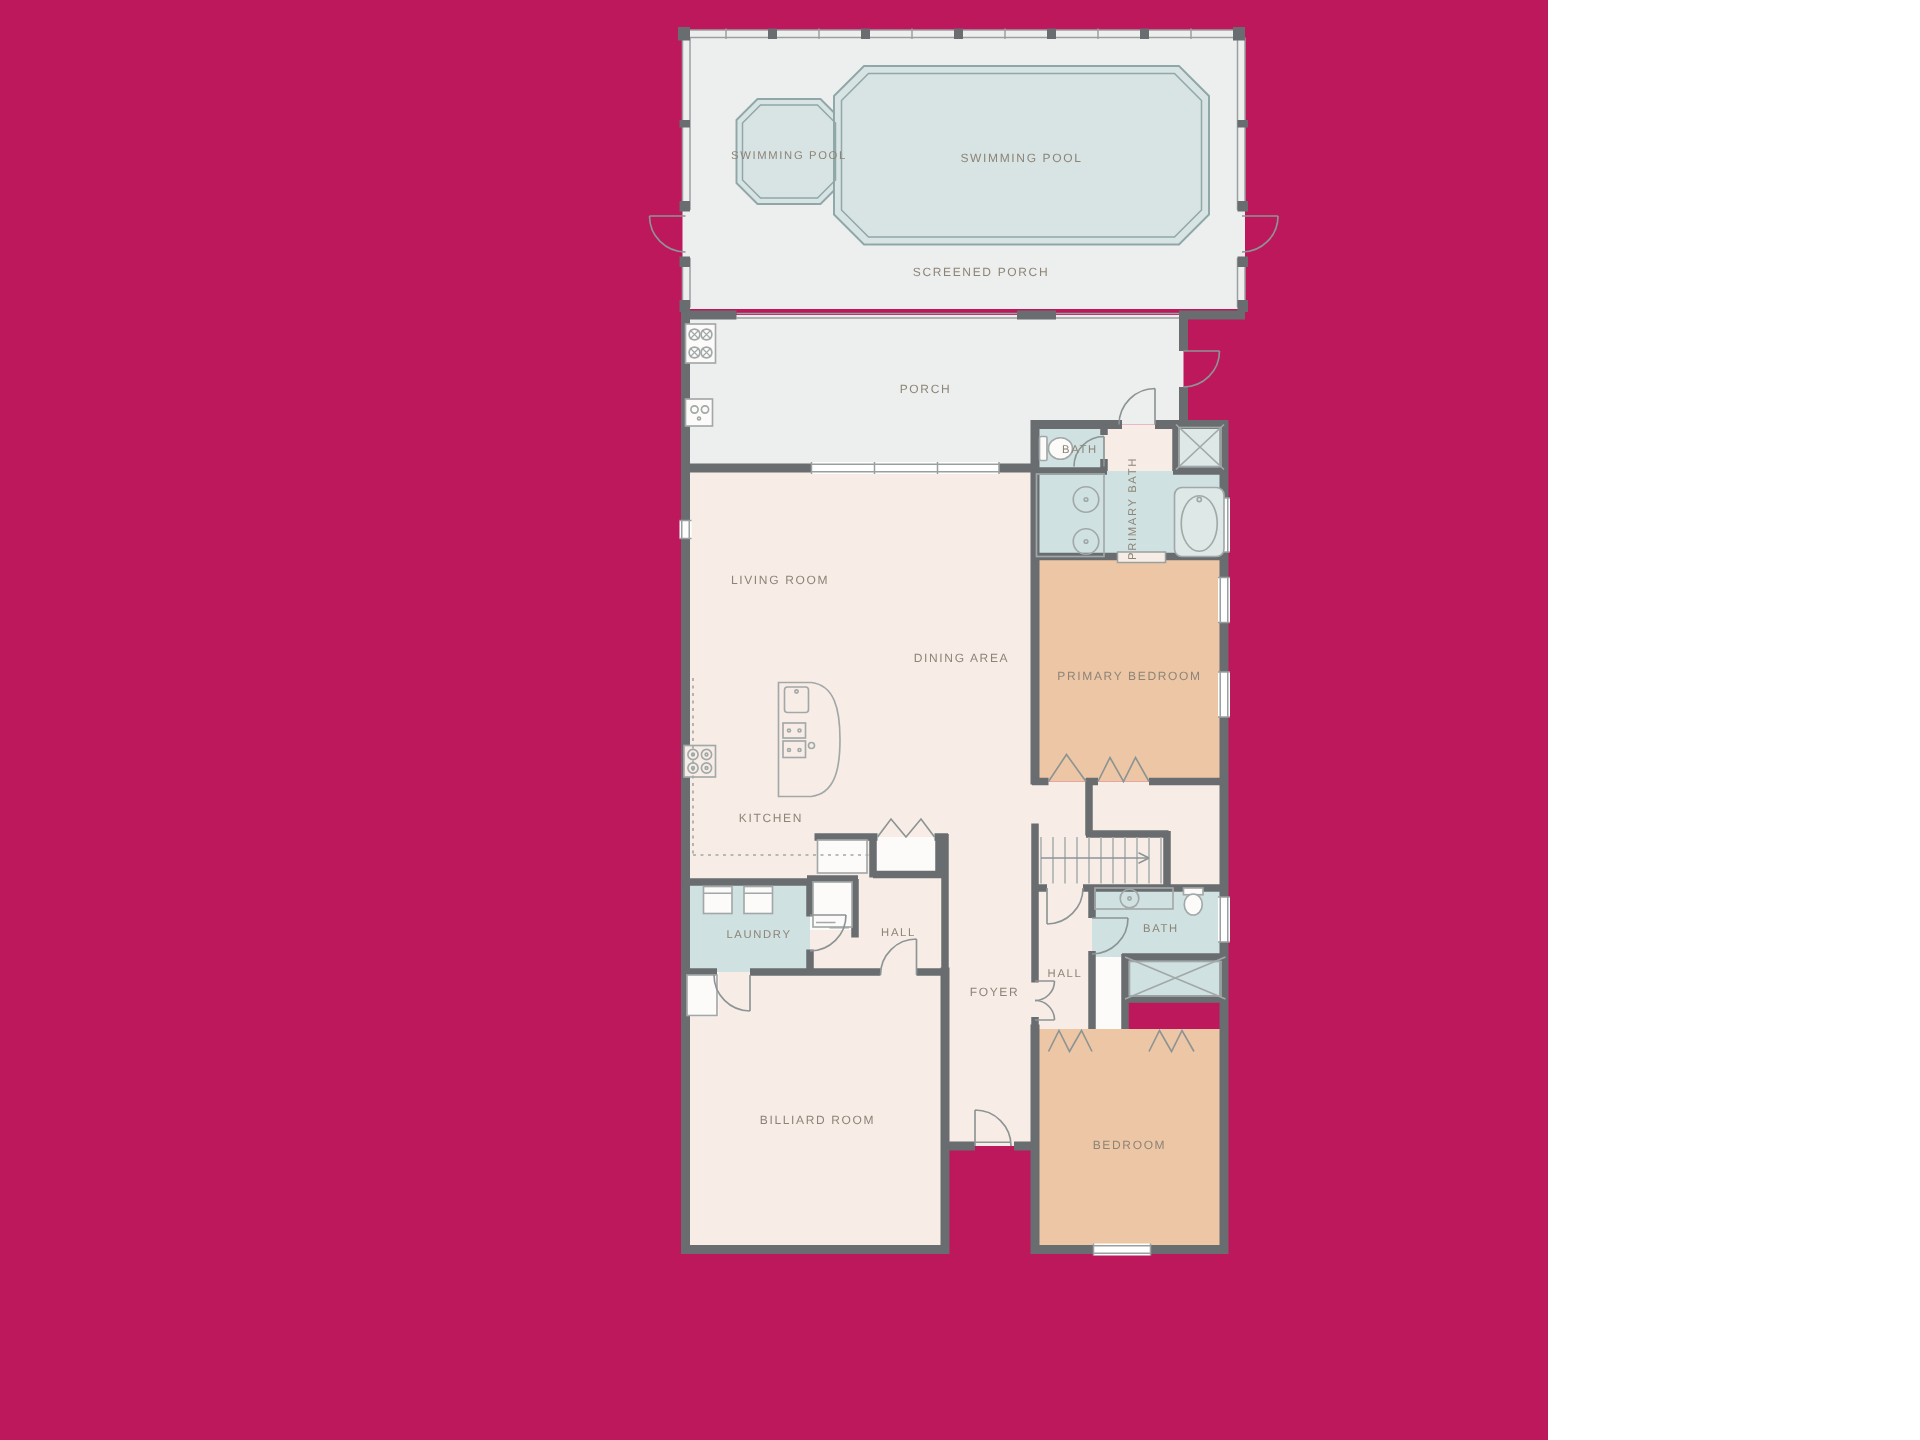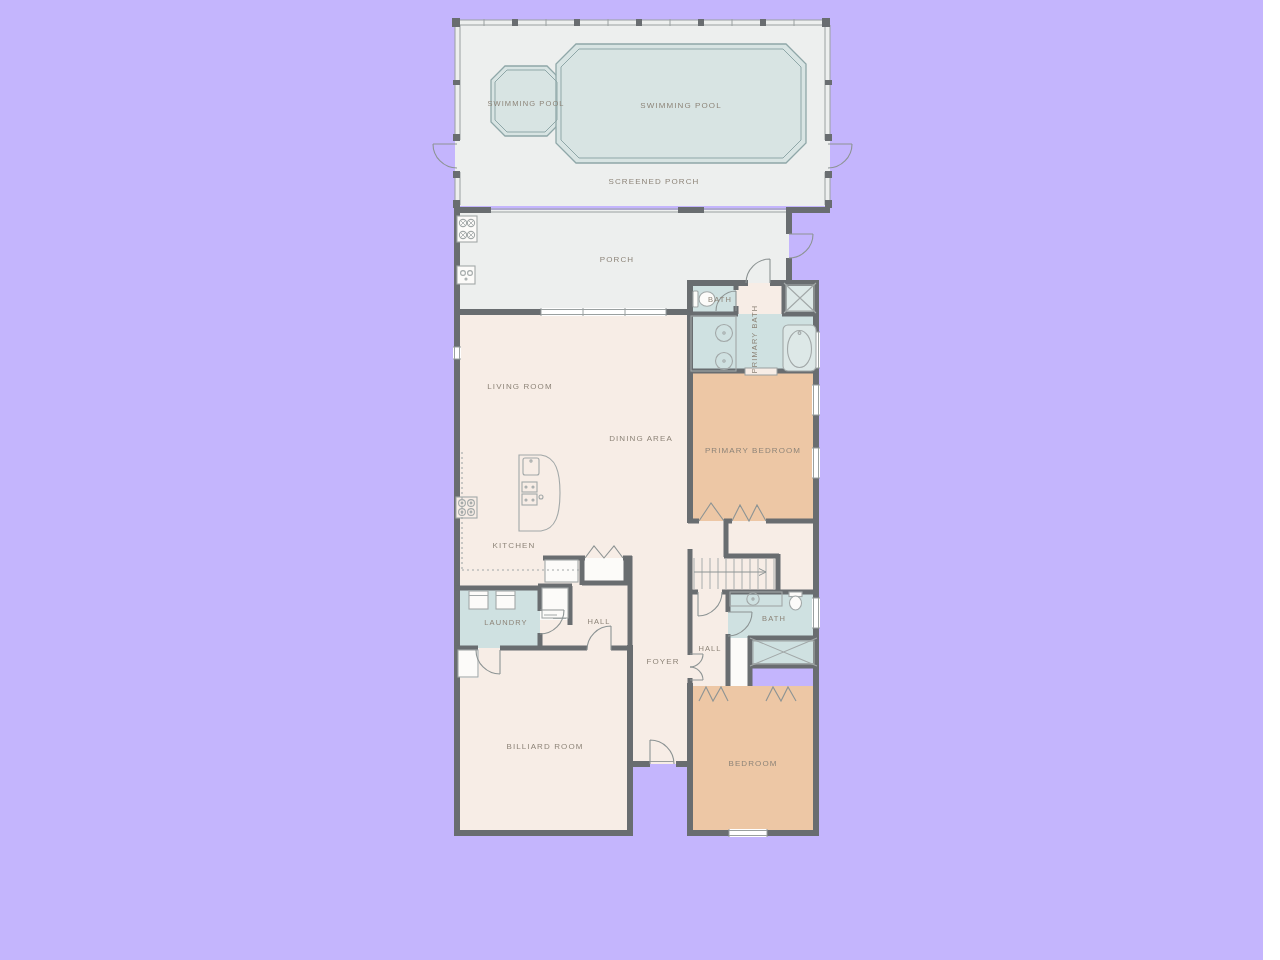--- a/index.html
+++ b/index.html
@@ -1,16 +1,16 @@
 <!DOCTYPE html>
 <html><head>
 <meta charset="utf-8">
 <style>
   html,body{margin:0;padding:0;background:#ffffff;}
-  .stage{position:relative;width:1263px;height:960px;background:#c4b5fd;overflow:hidden;
+  .stage{position:relative;width:1032px;height:960px;background:#be185d;overflow:hidden;
          font-family:"Liberation Sans", sans-serif;}
   svg{position:absolute;left:0;top:0;}
   text{font-family:"Liberation Sans", sans-serif;fill:#8d8478;letter-spacing:1.1px;}
   .room-label{font-size:8px;}
   .room-label-sm{font-size:7.5px;}
 </style>
 </head>
 <body>
 
 <div class="stage">

